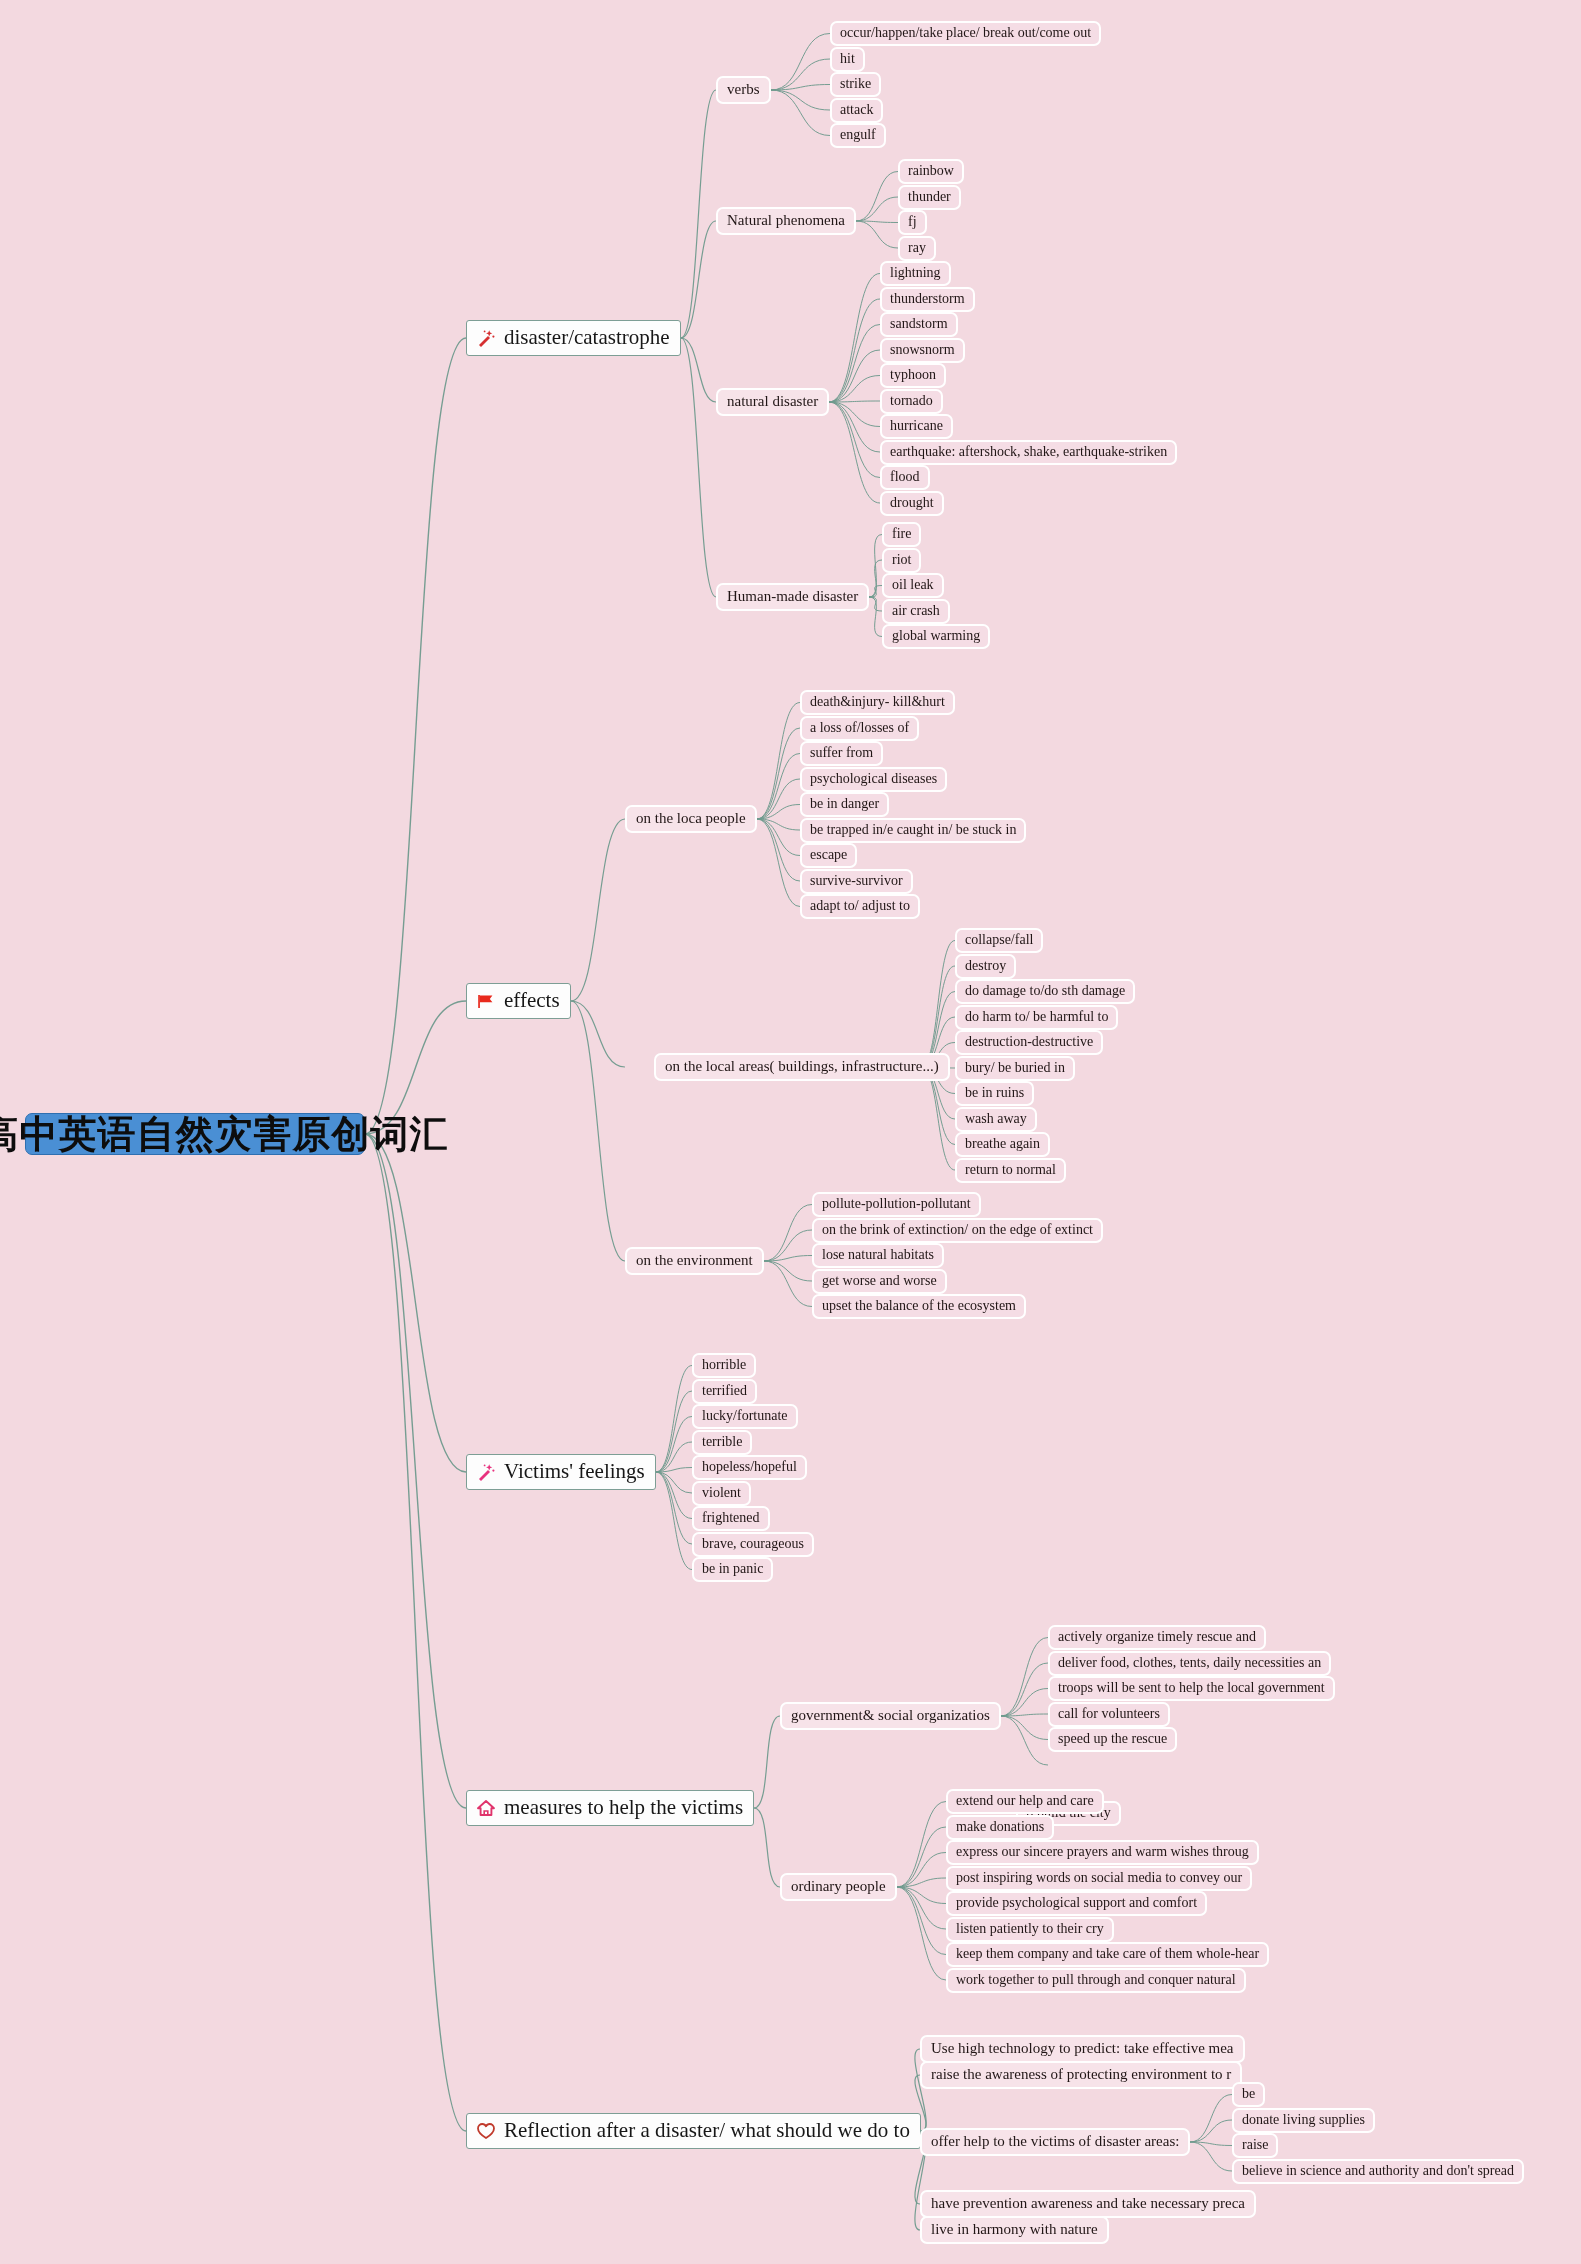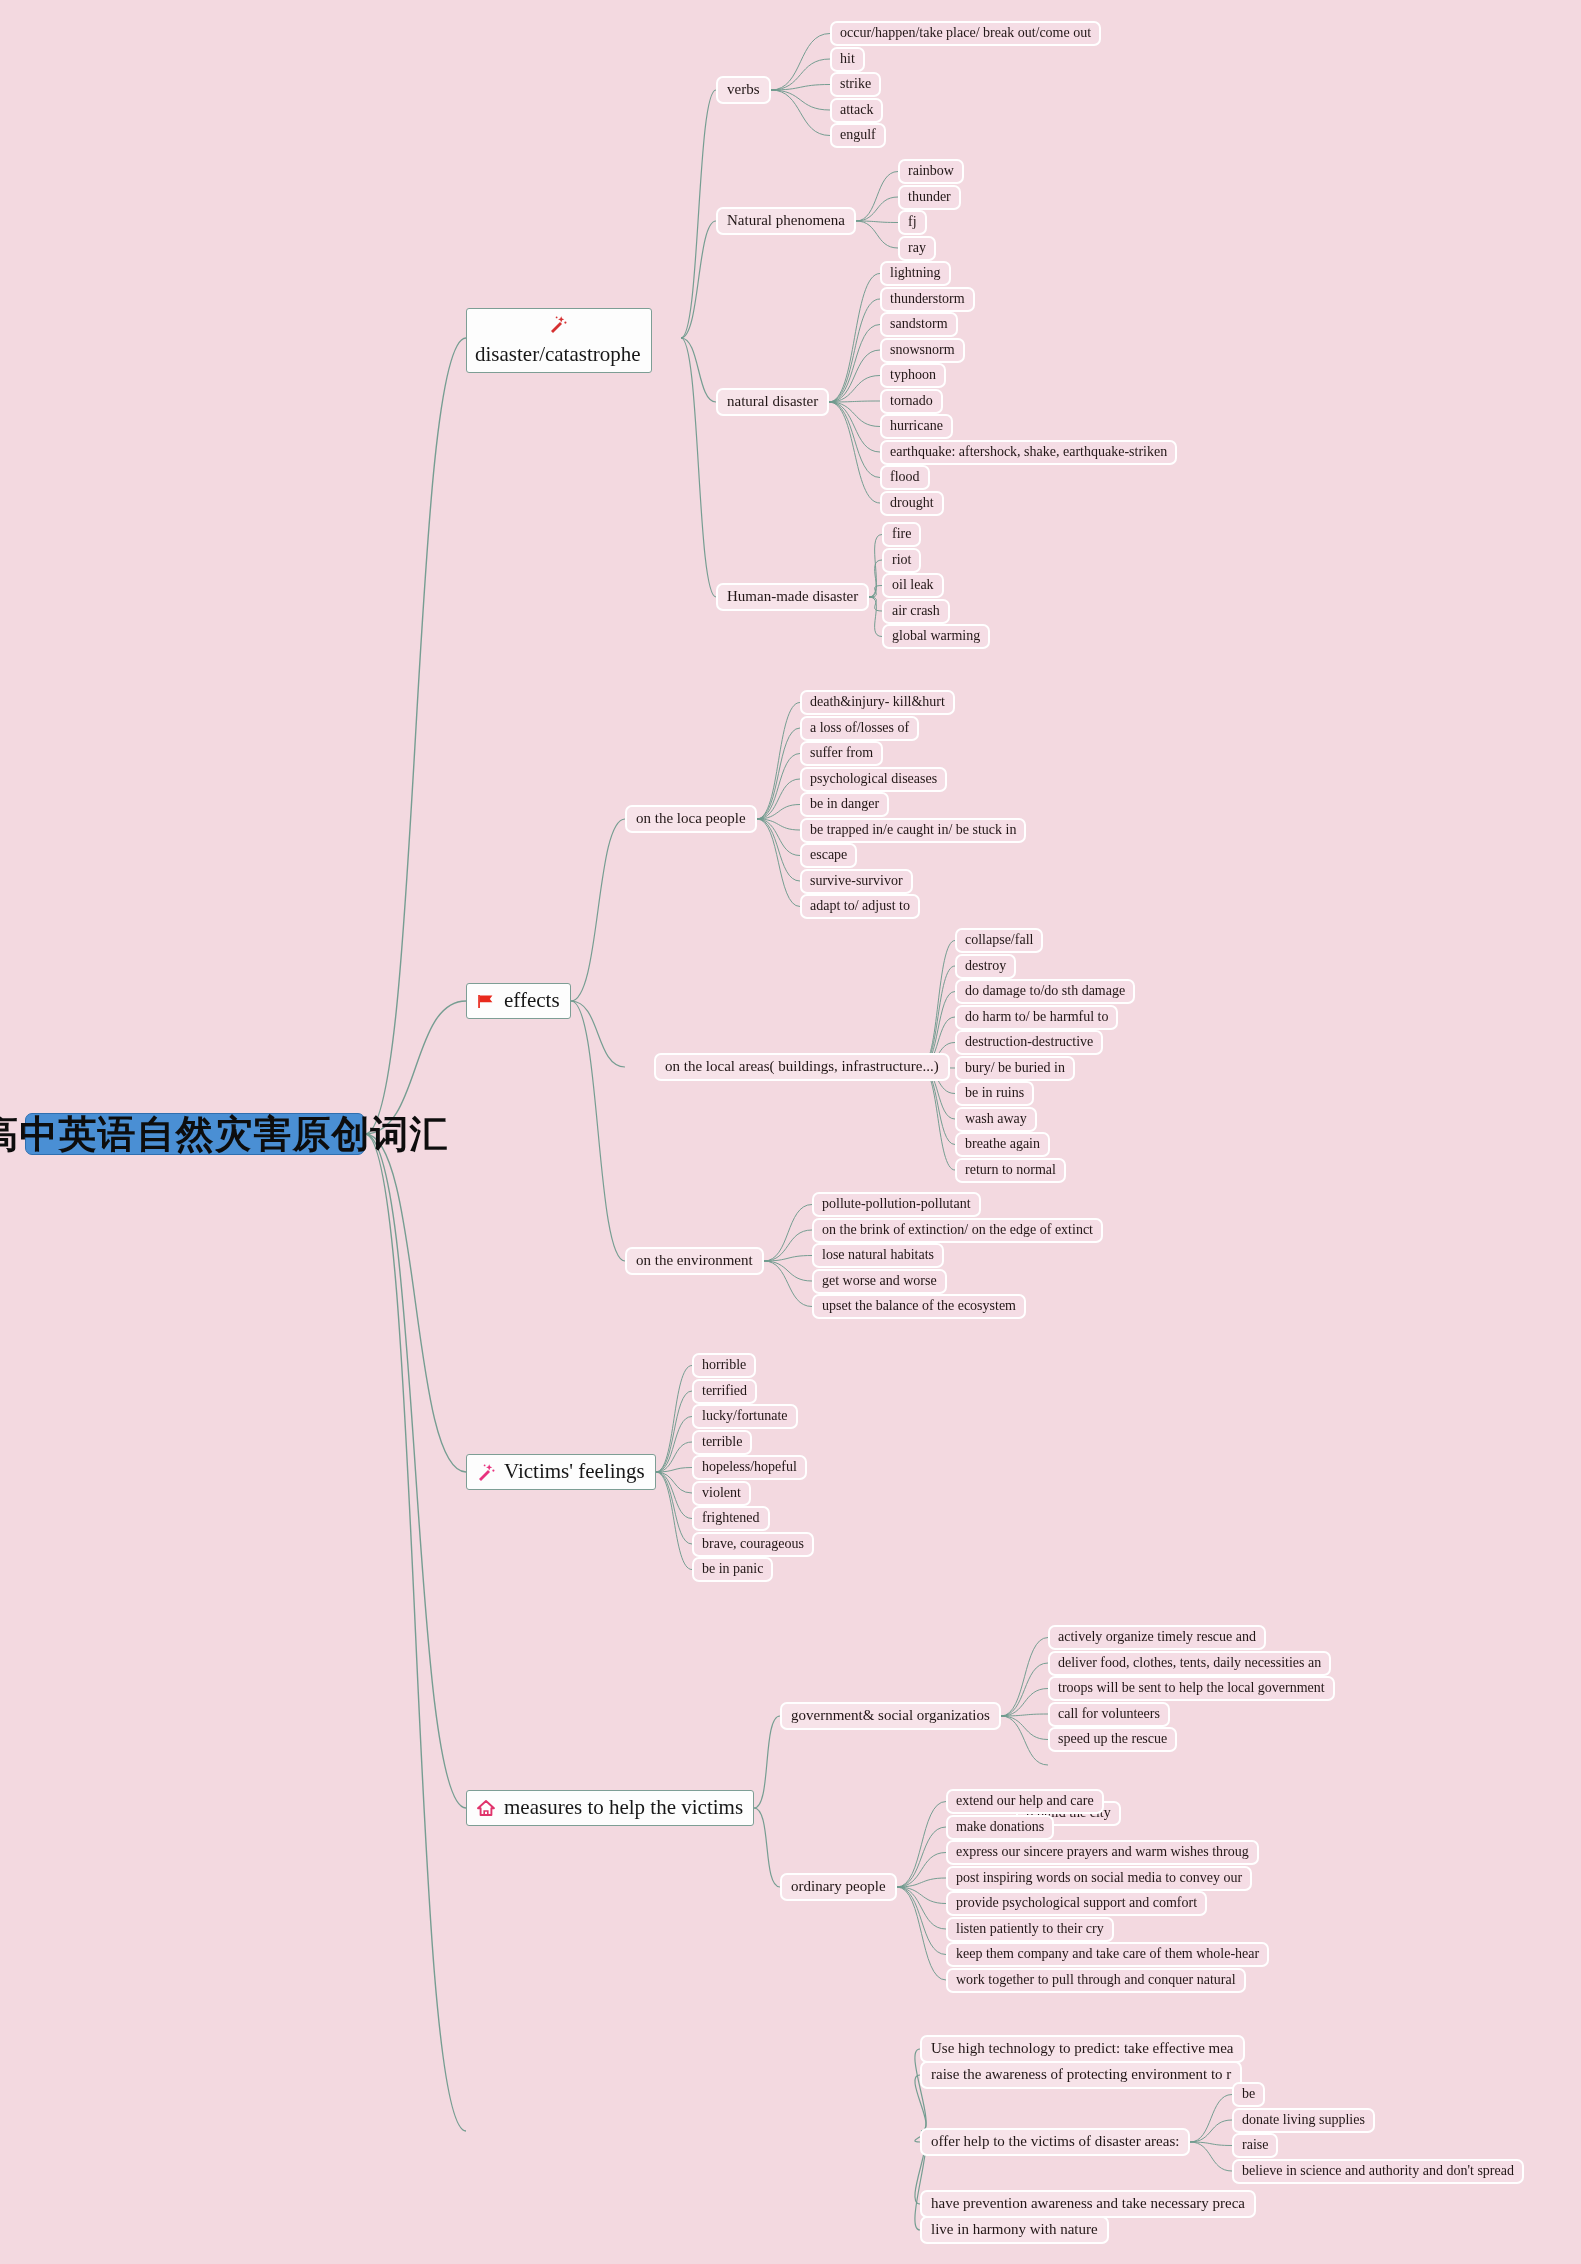--- a/index.html
+++ b/index.html
@@ -180,21 +180,21 @@
       <path d="M1190,2142 C1213.1,2142 1208.9,2094.5 1232,2094.5" fill="none" stroke="#6f9a8d" stroke-width="1" opacity="0.95"></path>
       <path d="M1190,2142 C1213.1,2142 1208.9,2120 1232,2120" fill="none" stroke="#6f9a8d" stroke-width="1" opacity="0.95"></path>
       <path d="M1190,2142 C1213.1,2142 1208.9,2145.5 1232,2145.5" fill="none" stroke="#6f9a8d" stroke-width="1" opacity="0.95"></path>
       <path d="M1190,2142 C1213.1,2142 1208.9,2171 1232,2171" fill="none" stroke="#6f9a8d" stroke-width="1" opacity="0.95"></path>
       <path d="M921,2131 C939,2131 902,2204 920,2204" fill="none" stroke="#6f9a8d" stroke-width="1.2" opacity="0.95"></path>
       <path d="M921,2131 C939,2131 902,2230 920,2230" fill="none" stroke="#6f9a8d" stroke-width="1.2" opacity="0.95"></path>
     </svg>
 <div class="node root" style="left: 25px; top: 1113px; width: 340px; height: 42px; justify-content: center;">
       <span>初高中英语自然灾害原创词汇</span>
     </div>
-    <div class="node topic" style="left: 466px; top: 308px; flex-direction: column;">
+    <div class="node topic" style="left: 466px; top: 320px;">
       <span class="icon">
         <svg width="20" height="20" viewBox="0 0 20 20">
           <path d="M3 17 L12 8 L14 10 L5 19 Z" fill="#d63031"></path>
           <path d="M13.2 2.2 l.9 2.2 2.2.9 -2.2.9 -.9 2.2 -.9-2.2 -2.2-.9 2.2-.9 Z" fill="#d63031"></path>
           <circle cx="17.4" cy="8.6" r="1.1" fill="#d63031"></circle>
           <circle cx="8.6" cy="3.4" r="0.9" fill="#d63031"></circle>
         </svg>
       </span>
       <span>disaster/catastrophe</span>
     </div>
@@ -460,20 +460,28 @@
     </div>
     <div class="node leaf" style="left: 946px; top: 1916.5px;">
       <span>listen patiently to their cry</span>
     </div>
     <div class="node leaf" style="left: 946px; top: 1942px;">
       <span>keep them company and take care of them whole-hear</span>
     </div>
     <div class="node leaf" style="left: 946px; top: 1967.5px;">
       <span>work together to pull through and conquer natural</span>
     </div>
+    <div class="node topic" style="left: 466px; top: 2113px;">
+      <span class="icon">
+        <svg width="20" height="20" viewBox="0 0 20 20">
+          <path d="M10 17 C10 17 2 11.8 2 7.4 C2 4.7 4.2 3 6.3 3 C8 3 9.4 4 10 5.3 C10.6 4 12 3 13.7 3 C15.8 3 18 4.7 18 7.4 C18 11.8 10 17 10 17 Z" fill="none" stroke="#c0392b" stroke-width="1.8" stroke-linejoin="round"></path>
+        </svg>
+      </span>
+      <span>Reflection after a disaster/ what should we do to</span>
+    </div>
     <div class="node sub" style="left: 920px; top: 2035px;">
       <span>Use high technology to predict: take effective mea</span>
     </div>
     <div class="node sub" style="left: 920px; top: 2061px;">
       <span>raise the awareness of protecting environment to r</span>
     </div>
     <div class="node sub" style="left: 920px; top: 2128px;">
       <span>offer help to the victims of disaster areas:</span>
     </div>
     <div class="node leaf" style="left: 1232px; top: 2082px;">

